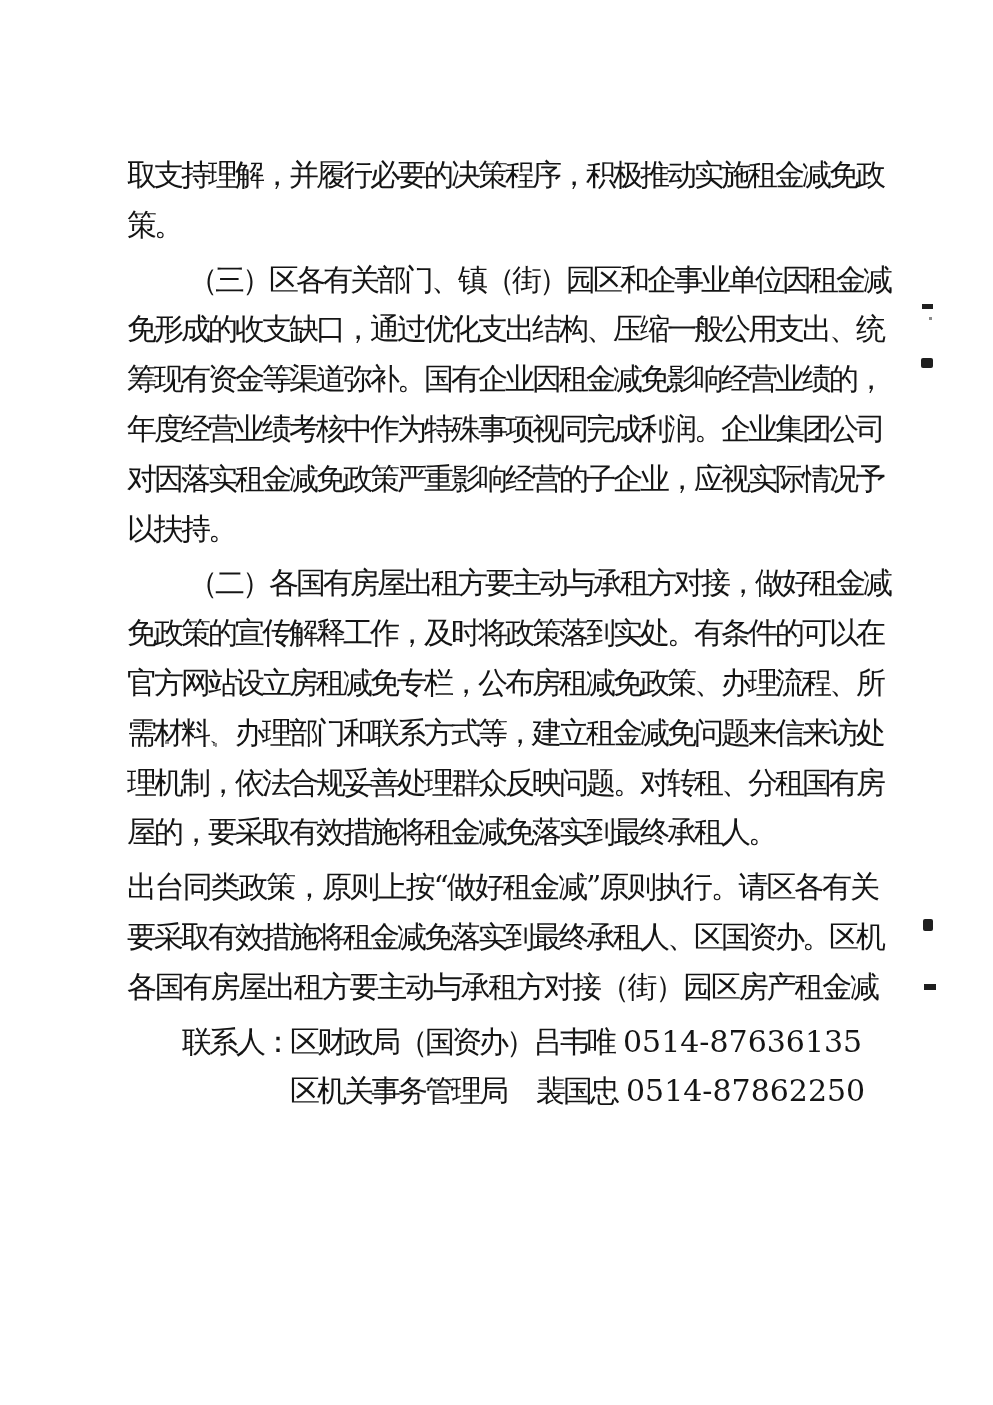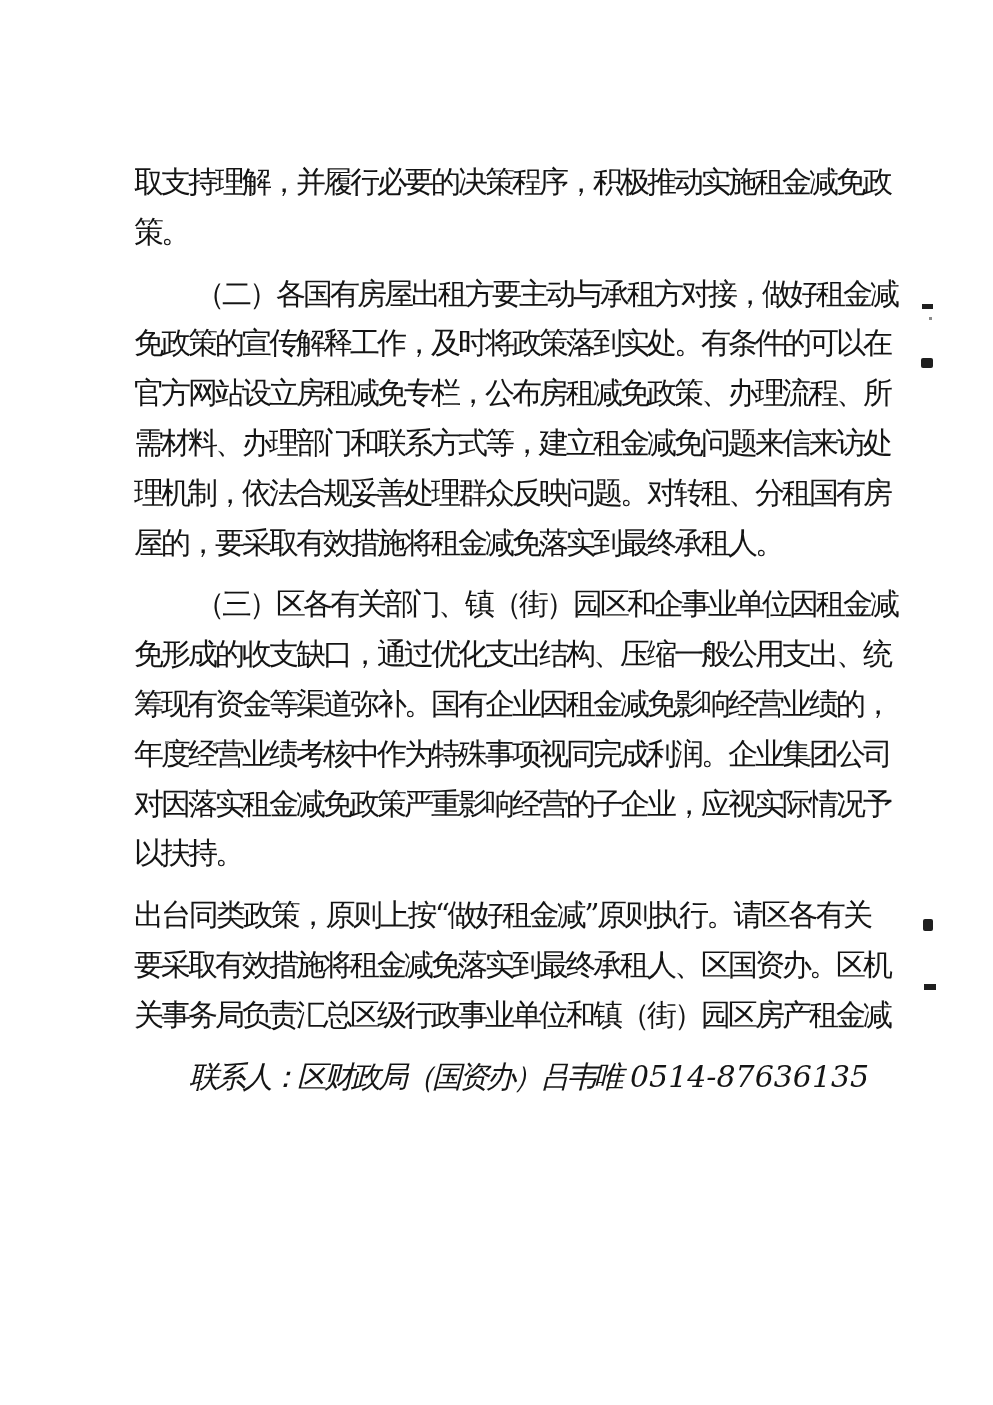--- a/index.html
+++ b/index.html
@@ -19,32 +19,32 @@
   .textblock {
     position: absolute;
     left: 122px;
     top: 145px;
     width: 760px;
     color: #151515;
     font-size: 30px;
     line-height: 49.8px;
     letter-spacing: -3px;
   }
-  .para { margin: 12px; padding: 0; }
+  .para { margin: 5px; padding: 0; }
   .line {
     white-space: nowrap;
     text-align: justify;
     text-align-last: justify;
     text-justify: inter-character;
   }
   .line.short {
     text-align-last: left;
   }
   .line.indent2 { padding-left: 61px; }
-  .line.contact1 { padding-left: 55px; font-style: italic; }
+  .line.contact1 { padding-left: 55px; }
   .line.contact2 { padding-left: 163px; }
   .phone {
     letter-spacing: 0px;
     margin-left: 9px;
   }
   .gap-wide { display: inline-block; width: 30px; }
   
   .speck {
     position: absolute;
     background: #1f1f1f;
@@ -56,46 +56,49 @@
 
 <div class="page">
   <div class="textblock">
 
     <div class="para">
       <div class="line">取支持理解，并履行必要的决策程序，积极推动实施租金减免政</div>
       <div class="line short">策。</div>
     </div>
 
     <div class="para">
+      <div class="line indent2">（三）区各有关部门、镇（街）园区和企事业单位因租金减</div>
+      <div class="line">免形成的收支缺口，通过优化支出结构、压缩一般公用支出、统</div>
+      <div class="line">筹现有资金等渠道弥补。国有企业因租金减免影响经营业绩的，</div>
+      <div class="line">年度经营业绩考核中作为特殊事项视同完成利润。企业集团公司</div>
+      <div class="line">对因落实租金减免政策严重影响经营的子企业，应视实际情况予</div>
+      <div class="line short">以扶持。</div>
+    </div>
+
+    <div class="para">
       <div class="line indent2">（二）各国有房屋出租方要主动与承租方对接，做好租金减</div>
       <div class="line">免政策的宣传解释工作，及时将政策落到实处。有条件的可以在</div>
       <div class="line">官方网站设立房租减免专栏，公布房租减免政策、办理流程、所</div>
       <div class="line">需材料、办理部门和联系方式等，建立租金减免问题来信来访处</div>
       <div class="line">理机制，依法合规妥善处理群众反映问题。对转租、分租国有房</div>
       <div class="line short">屋的，要采取有效措施将租金减免落实到最终承租人。</div>
     </div>
 
     <div class="para">
-      <div class="line indent2">（三）区各有关部门、镇（街）园区和企事业单位因租金减</div>
-      <div class="line">免形成的收支缺口，通过优化支出结构、压缩一般公用支出、统</div>
-      <div class="line">筹现有资金等渠道弥补。国有企业因租金减免影响经营业绩的，</div>
-      <div class="line">年度经营业绩考核中作为特殊事项视同完成利润。企业集团公司</div>
-      <div class="line">对因落实租金减免政策严重影响经营的子企业，应视实际情况予</div>
-      <div class="line short">以扶持。</div>
-    </div>
-
-    <div class="para">
       <div class="line">出台同类政策，原则上按“做好租金减”原则执行。请区各有关</div>
       <div class="line">要采取有效措施将租金减免落实到最终承租人、区国资办。区机</div>
-      <div class="line">关事务局负责汇总区级行政事业单位和镇（街）园区房产租金减</div>
+      <div class="line">各国有房屋出租方要主动与承租方对接（街）园区房产租金减</div>
     </div>
 
     <div class="para">
       <div class="line short contact1">
         <span>联系人：</span><span>区财政局（国资办）</span><span>吕韦唯</span><span class="phone">0514-87636135</span>
+      </div>
+      <div class="line short contact2">
+        <span>区机关事务管理局</span><span class="gap-wide"></span><span>裴国忠</span><span class="phone">0514-87862250</span>
       </div>
     </div>
 
   </div>
 
   <div class="speck" style="left:922px; top:304px; width:11px; height:5px;"></div>
   <div class="speck light" style="left:929px; top:317px; width:3px;  height:3px;"></div>
   <div class="speck" style="left:921px; top:358px; width:12px; height:10px; border-radius:2px;"></div>
   <div class="speck" style="left:923px; top:919px; width:10px; height:12px; border-radius:2px;"></div>
   <div class="speck" style="left:924px; top:984px; width:12px; height:6px;"></div>

